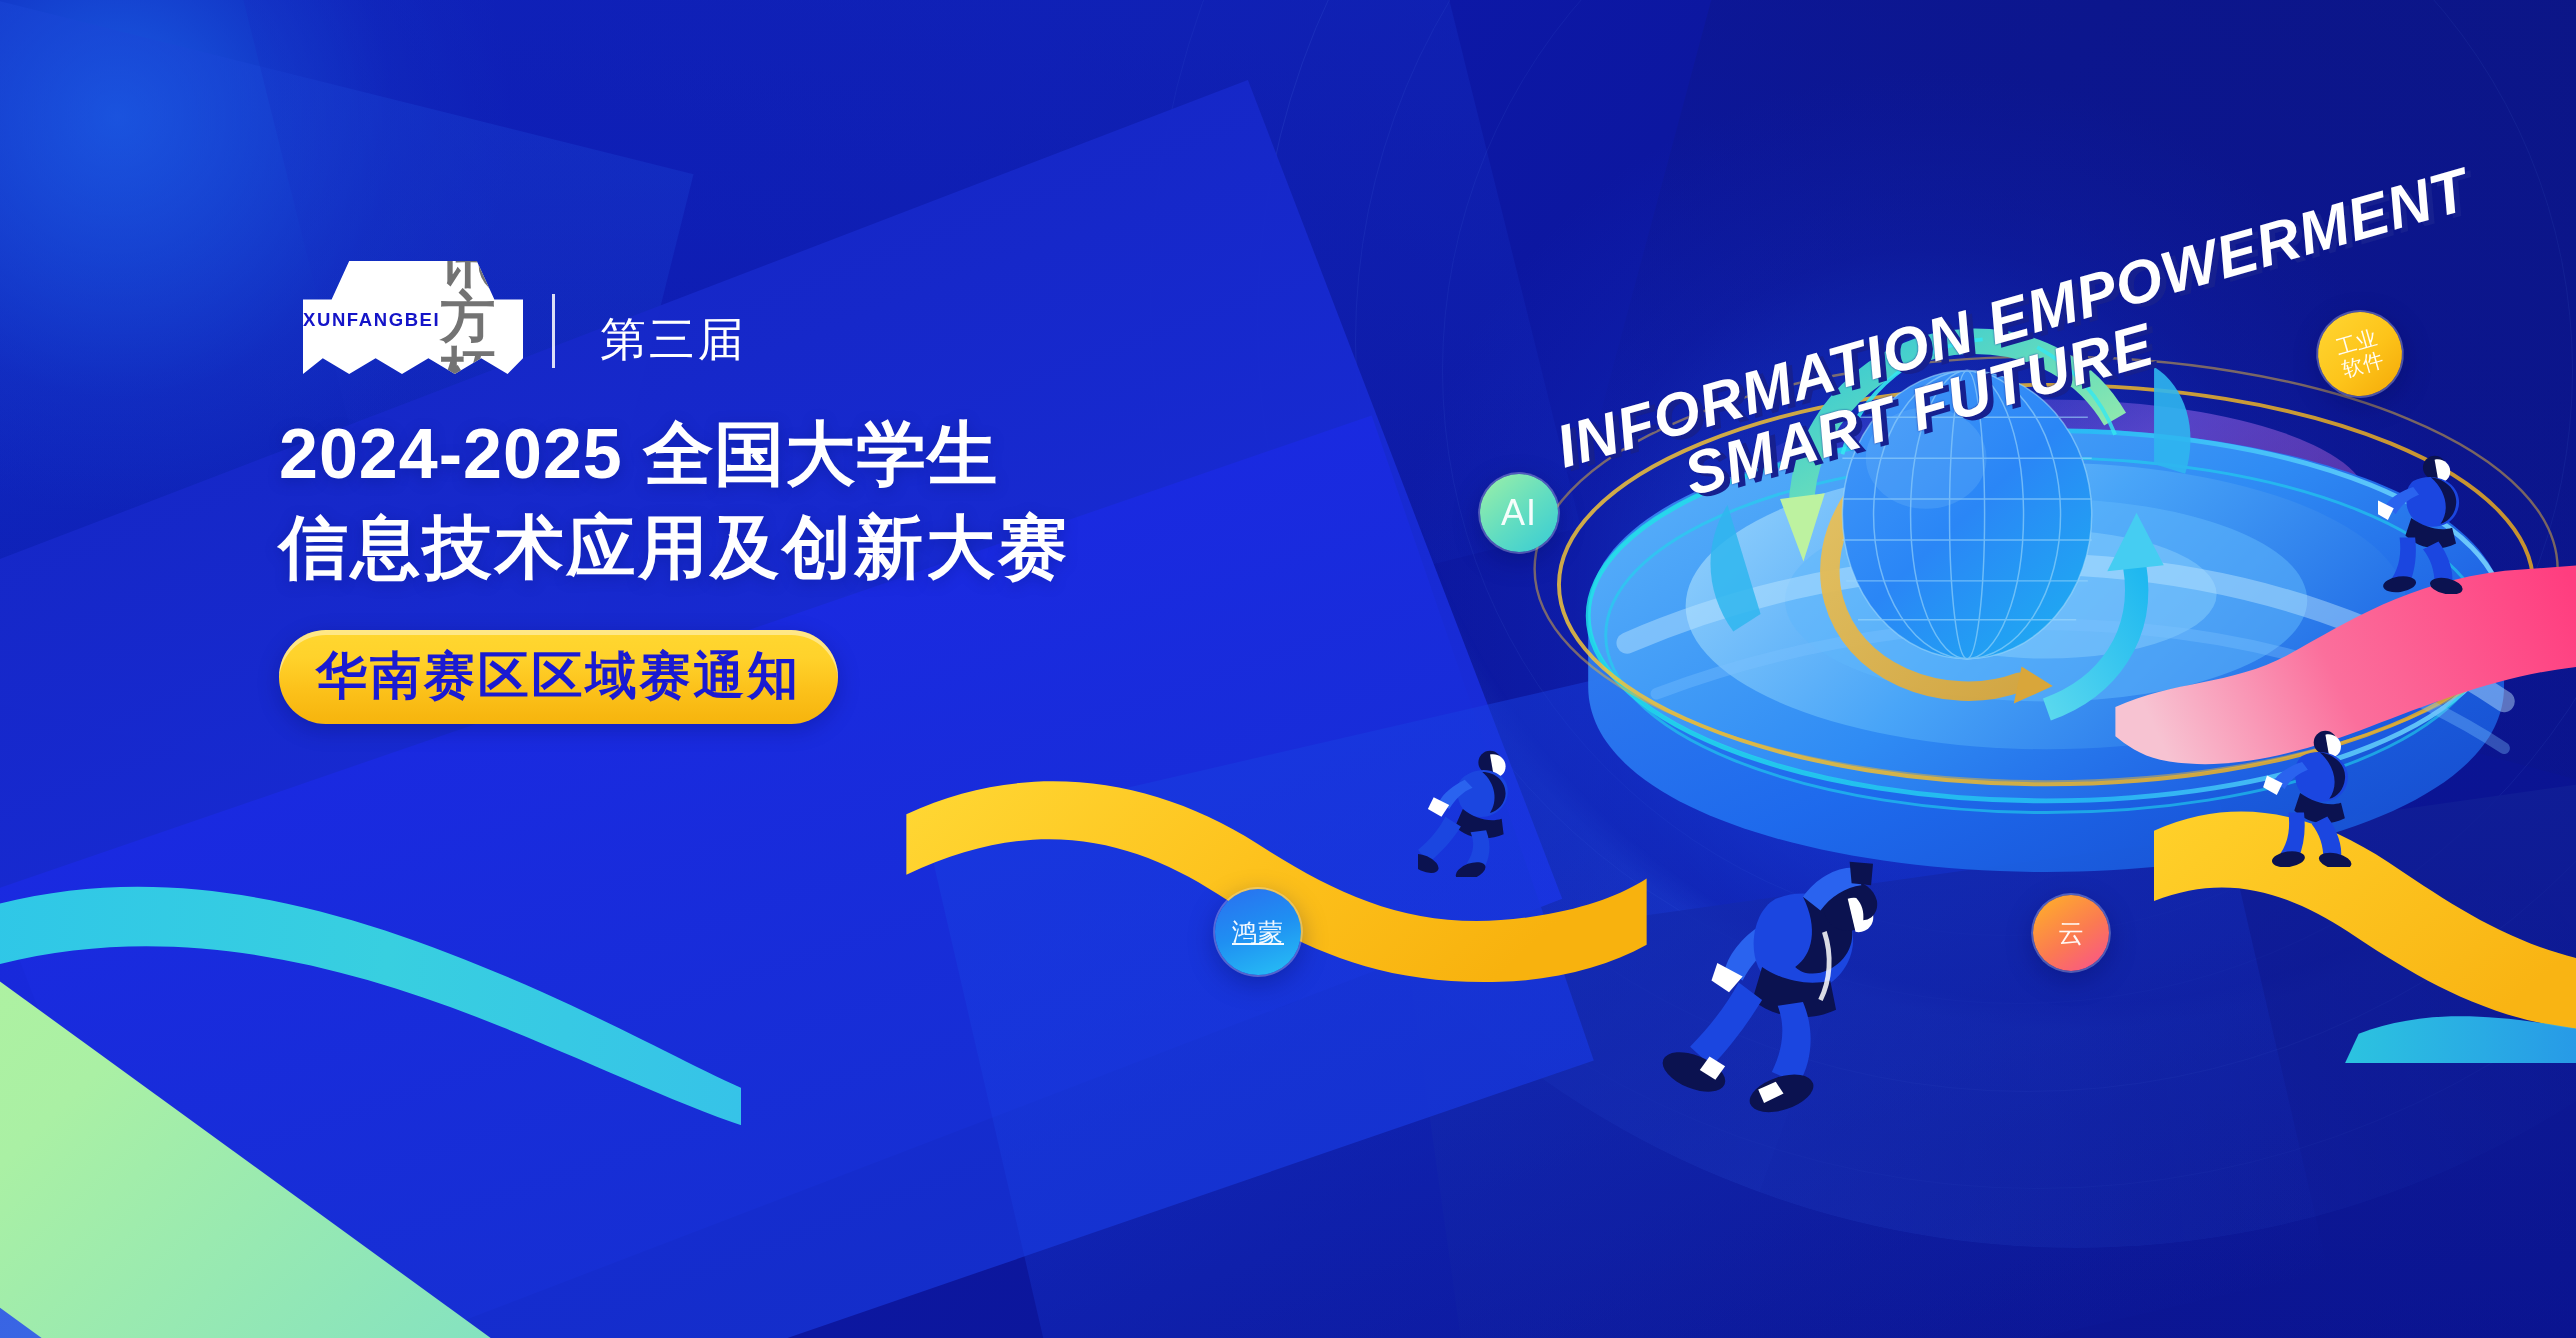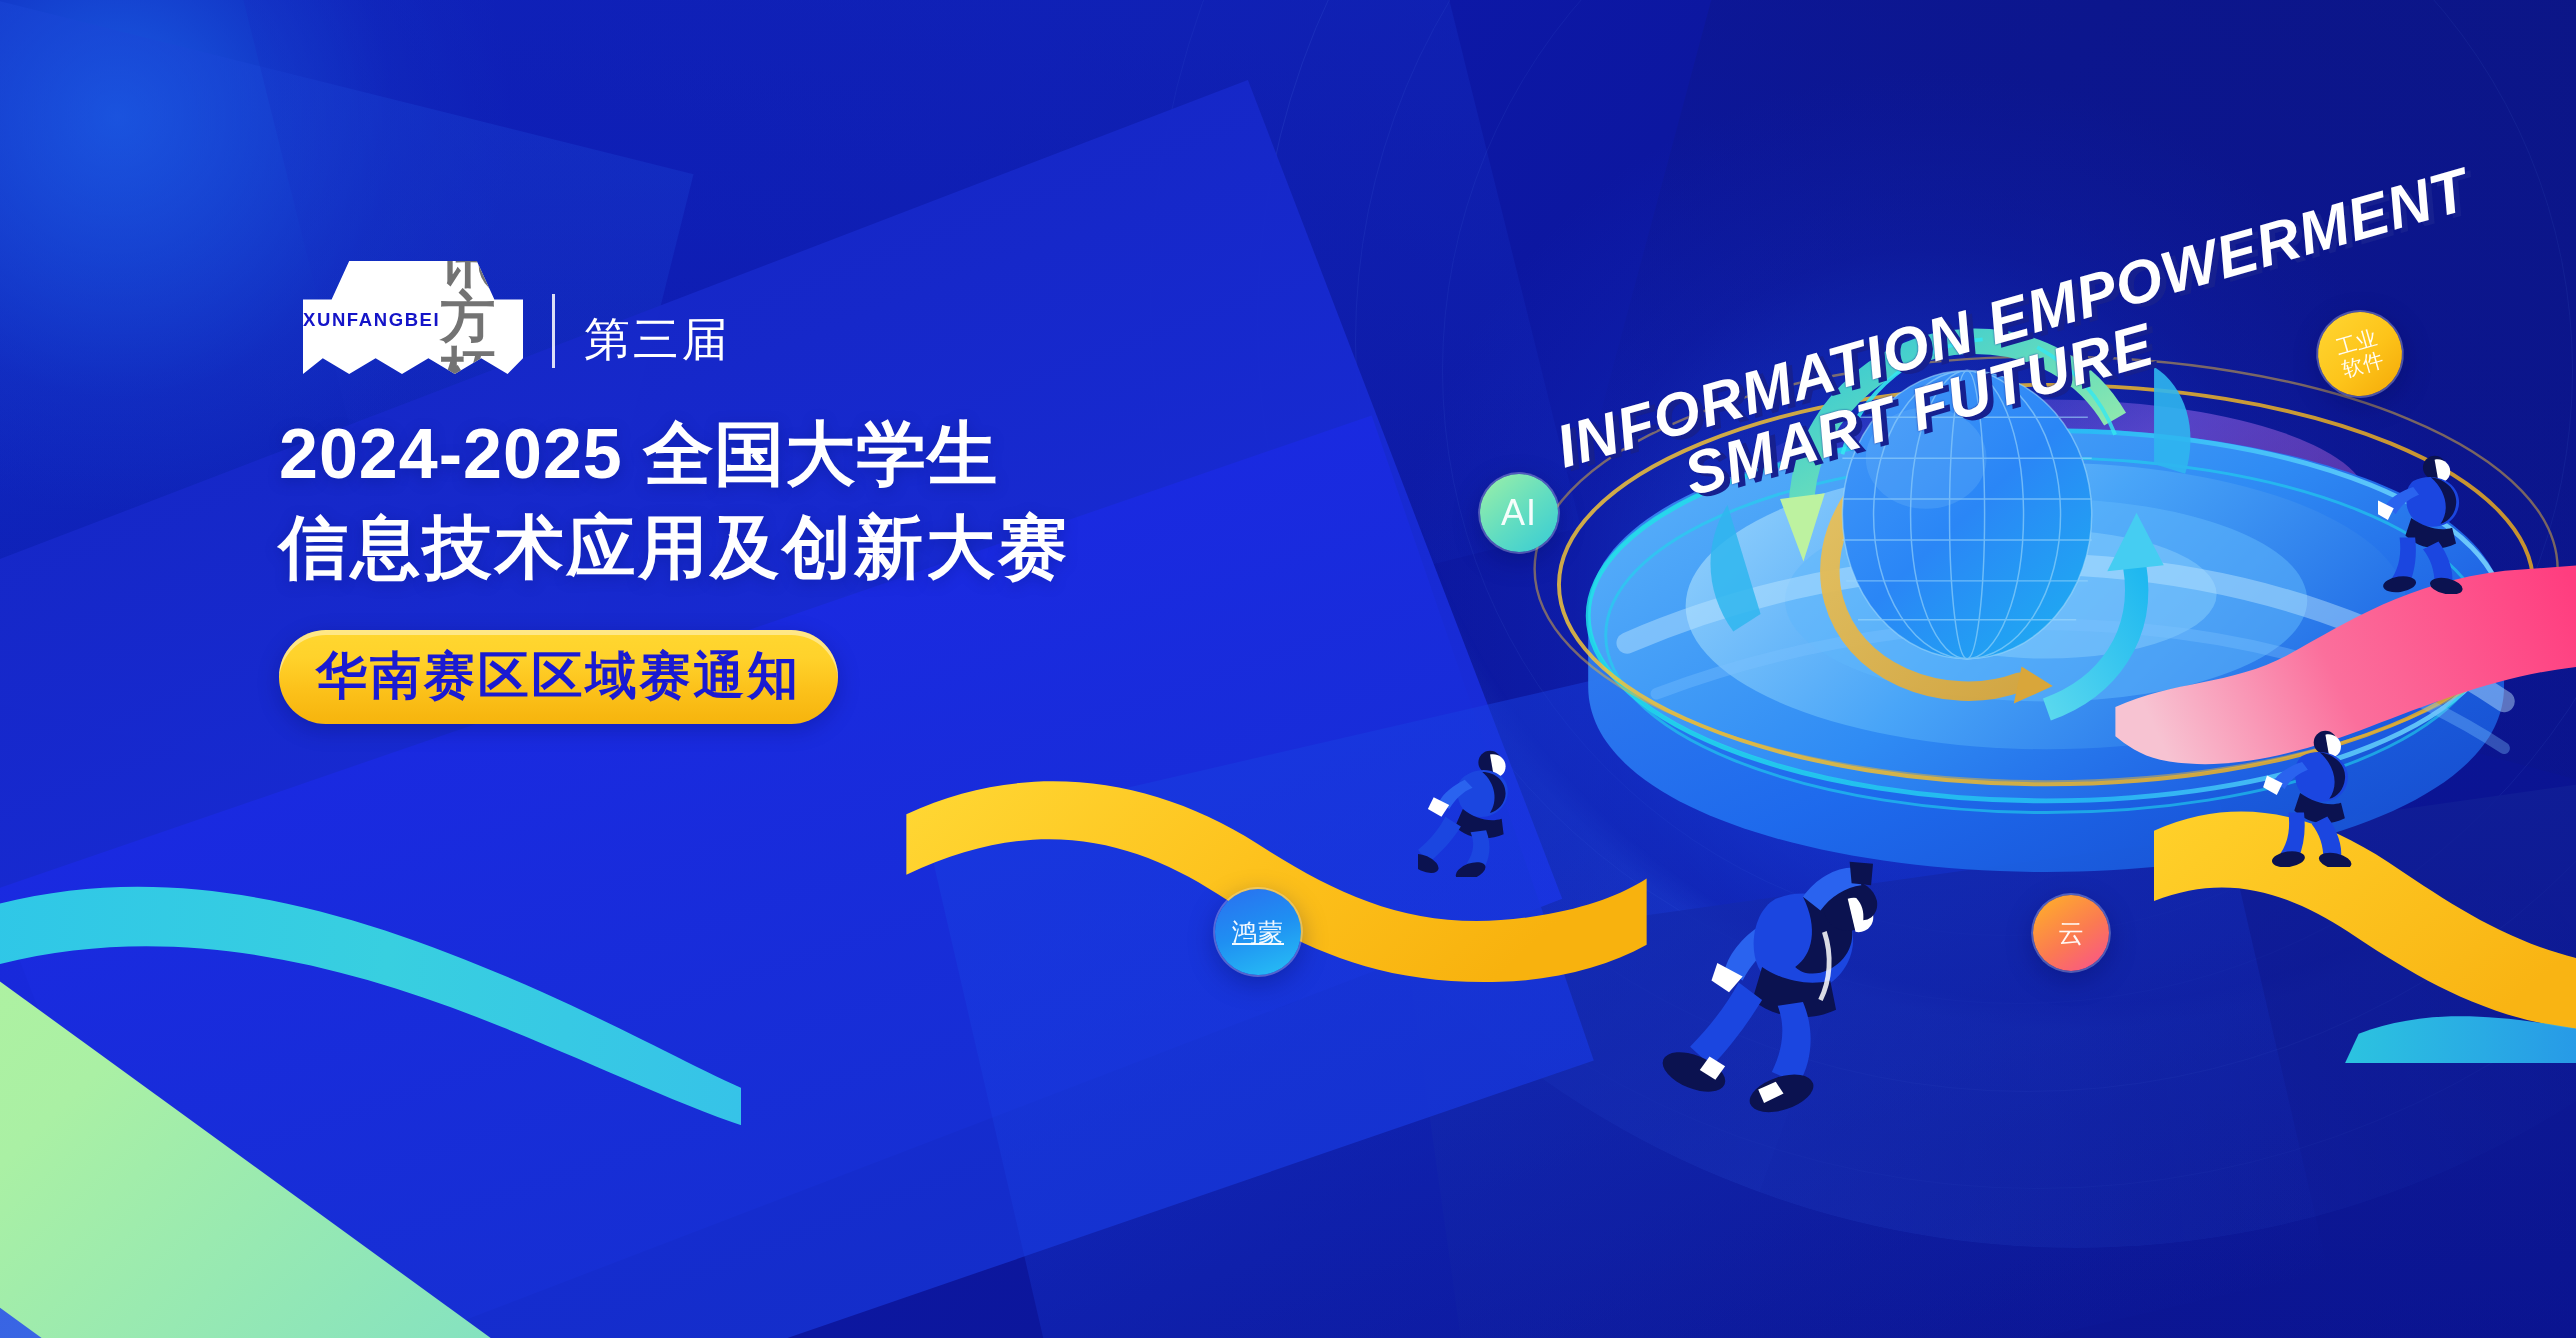--- a/index.html
+++ b/index.html
@@ -133,21 +133,21 @@
     margin-top:4.9px; line-height:1;
   }
   .badge-cn {
     color:#737373; font-size:55px; font-weight:900; letter-spacing:1px;
     line-height:1; margin-top:7.8px;
     font-family:Liberation Mono, monospace;
   }
   .divider { width:2.9px; height:74px; background:rgba(255,255,255,.85); margin-bottom:5.8px; }
   .edition {
     color:#fff; font-size:46px; font-weight:500; letter-spacing:2.9px;
-    line-height:1; margin-bottom:11.7px;
+    line-height:1; margin-bottom:11.7px;margin-left:16px;
   }
 
   .title1, .title2 {
     color:#fff; font-weight:900; white-space:nowrap;
     text-shadow:0 2.9px 13.6px rgba(0,20,120,.35);
   }
   .title1 { font-size:70px; letter-spacing:1px; margin-top:41px; line-height:1.12; }
   .title2 { font-size:69px; letter-spacing:2.9px; margin-top:16px; line-height:1.12; }
 
   .pill {

